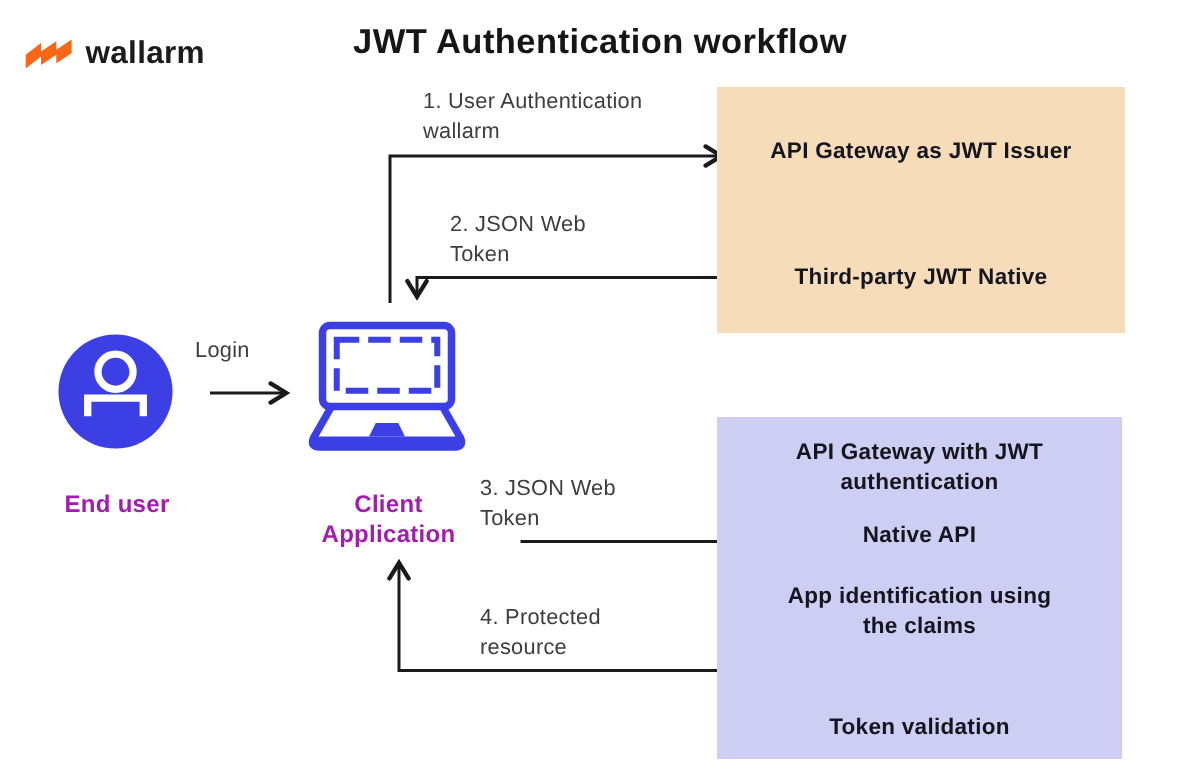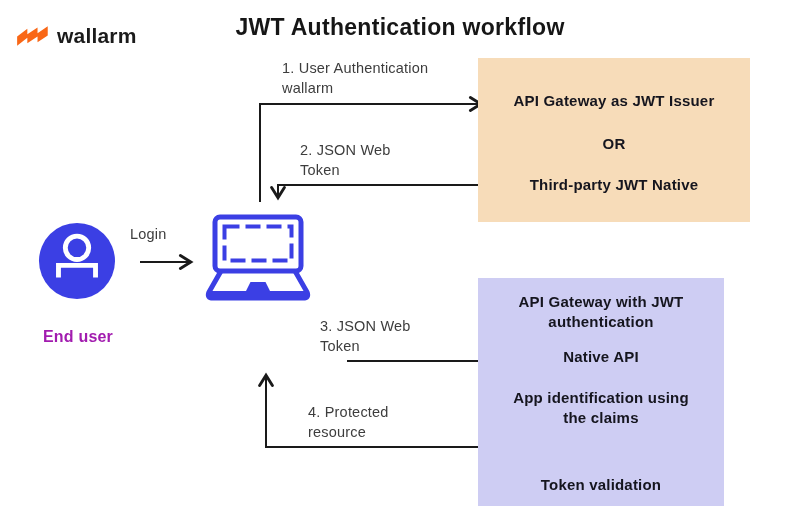--- a/index.html
+++ b/index.html
@@ -27,21 +27,21 @@
   .flow-label .ln { display:block; white-space:nowrap; }
   
   .entity-label {
     position:absolute; text-align:center; font-size:16px; line-height:20px;
     font-weight:700; color:#a21caf; letter-spacing:0.2px;
   }
   .entity-label .ln { display:block; white-space:nowrap; }
   
   .box { position:absolute; }
   .box-peach { left:478px; top:58px; width:272px; height:164px; background:var(--peach,#F7DCB9); }
-  .box-lavender { left:478px; top:278px; width:246px; height:228px; background:var(--lavender,#CECDF3); }
+  .box-lavender { left:478px; top:278px; width:270px; height:228px; background:var(--lavender,#CECDF3); }
   .box-text {
     position:absolute; left:0; width:100%; text-align:center;
     font-weight:700; font-size:15px; line-height:20px; color:#15151e; letter-spacing:0.2px;
   }
   .box-text .ln { display:block; white-space:nowrap; }
   
   .person-svg { position:absolute; left:38px; top:222px; }
   .p-bg { fill:var(--blue,#3B3FE4); }
   .p-fg { fill:none; stroke:#ffffff; stroke-width:5; }
   .laptop-svg { position:absolute; left:202px; top:214px; }
@@ -82,21 +82,21 @@
     <span class="ln">wallarm</span>
   </div>
   <div class="flow-label" style="left:300px;top:140px;width:180px">
     <span class="ln">2. JSON Web</span>
     <span class="ln">Token</span>
   </div>
   <div class="flow-label" style="left:320px;top:316px;width:180px">
     <span class="ln">3. JSON Web</span>
     <span class="ln">Token</span>
   </div>
-  <div class="flow-label" style="left:308px;top:402px;width:180px">
+  <div class="flow-label" style="left:320px;top:402px;width:180px">
     <span class="ln">4. Protected</span>
     <span class="ln">resource</span>
   </div>
   <div class="flow-label" style="left:130px;top:224px;width:62px">
     <span class="ln">Login</span>
   </div>
 
   <svg class="person-svg" width="78" height="78" viewBox="0 0 80 80">
     <circle class="p-bg" cx="40" cy="40" r="39"></circle>
     <circle class="p-fg" cx="40" cy="26.5" r="12"></circle>
@@ -106,27 +106,28 @@
     <span class="ln">End user</span>
   </div>
 
   <svg class="laptop-svg" width="112" height="88" viewBox="0 0 112 88">
     <rect class="l-s" x="13" y="3" width="86" height="54" rx="5" stroke-width="5"></rect>
     <rect class="l-s l-dash" x="22.5" y="12.5" width="67" height="34" stroke-width="4"></rect>
     <path class="l-s" d="M19 57 L7 78 Q4.5 84 11 84 L101 84 Q107.5 84 105 78 L93 57" stroke-width="5"></path>
     <rect class="l-f" x="6" y="77" width="100" height="8" rx="4"></rect>
     <path class="l-f" d="M44 77 L48.5 68 H63.5 L68 77 Z"></path>
   </svg>
+  <div class="entity-label" style="left:199px;top:327px;width:120px">
+    <span class="ln">Client</span>
+    <span class="ln">Application</span>
+  </div>
 
   <div class="box box-peach">
     <div class="box-text" style="top:33px">
       <span class="ln">API Gateway as JWT Issuer</span>
-    </div>
-    <div class="box-text" style="top:76px">
-      <span class="ln">OR</span>
     </div>
     <div class="box-text" style="top:117px">
       <span class="ln">Third-party JWT Native</span>
     </div>
   </div>
 
   <div class="box box-lavender">
     <div class="box-text" style="top:14px">
       <span class="ln">API Gateway with JWT</span>
       <span class="ln">authentication</span>

